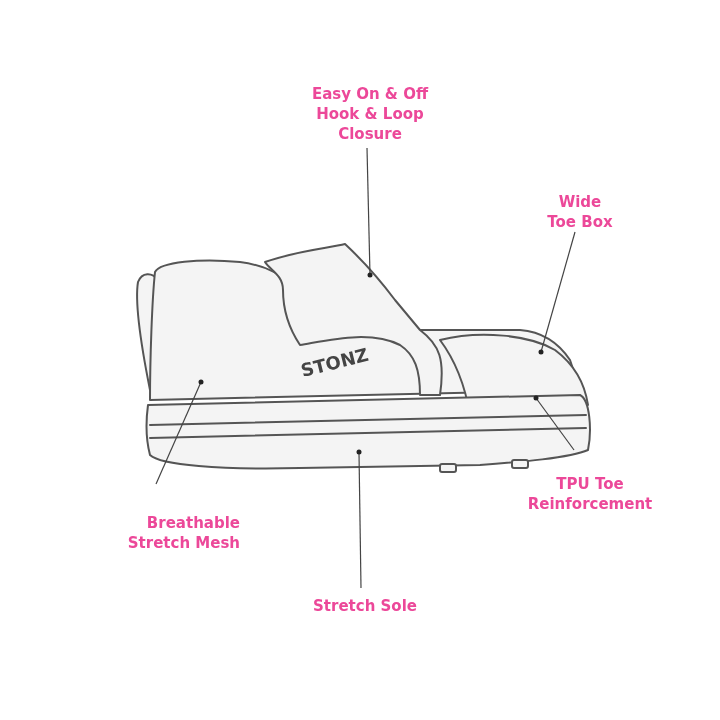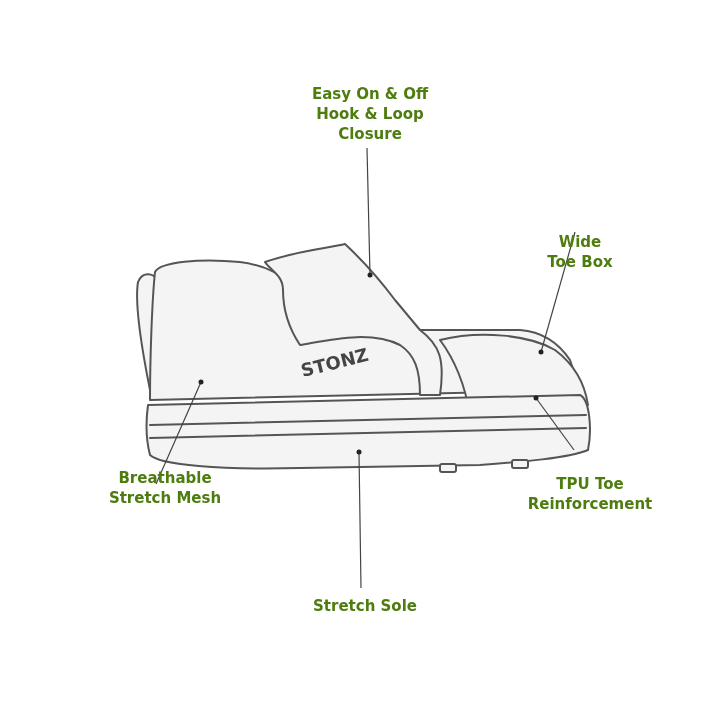--- a/index.html
+++ b/index.html
@@ -1,17 +1,17 @@
 <!DOCTYPE html>
 <html><head>
 <meta charset="utf-8">
 <style>
   html, body { margin:0; padding:0; background:#ffffff; }
   body { width:720px; height:720px; position:relative; overflow:hidden; font-family:"DejaVu Sans", sans-serif; color:#2a2a2a; }
-  .label { position:absolute; text-align:center; font-size:15px; font-weight:bold; line-height:20px; color:#4d7c0f; white-space:pre-line; }
+  .label { position:absolute; text-align:center; font-size:15px; font-weight:bold; line-height:20px; color:#ec4899; white-space:pre-line; }
   svg.art { position:absolute; left:0; top:0; }
 </style>
 </head>
 <body>
 
 <svg class="art" width="720" height="720" viewBox="0 0 720 720">
   <g fill="#f4f4f4" stroke="#555" stroke-width="2" stroke-linejoin="round" stroke-linecap="round">
 
     <path d="M150 390 C140 340 135 300 138 282 C142 272 152 272 158 280 L160 330 Z"></path>
 
@@ -41,19 +41,19 @@
     <circle cx="201" cy="382" r="2.5"></circle>
     <circle cx="536" cy="398" r="2.5"></circle>
     <circle cx="359" cy="452" r="2.5"></circle>
   </g>
   <text x="300" y="370" font-family="DejaVu Sans, sans-serif" font-weight="bold" font-size="18" fill="#444" transform="rotate(-14 330 362)">STONZ</text>
 </svg>
 
 <div class="label" style="left:290px;top:84px;width:160px;">Easy On &amp; Off
 Hook &amp; Loop
 Closure</div>
-<div class="label" style="left:520px;top:192px;width:120px;margin-top:40px;">Wide
+<div class="label" style="left:520px;top:192px;width:120px;">Wide
 Toe Box</div>
-<div class="label" style="left:90px;top:468px;width:150px;">Breathable
+<div class="label" style="left:90px;top:513px;width:150px;text-align:right;">Breathable
 Stretch Mesh</div>
 <div class="label" style="left:515px;top:474px;width:150px;">TPU Toe
 Reinforcement</div>
 <div class="label" style="left:290px;top:596px;width:150px;">Stretch Sole</div>
 
 </body></html>

